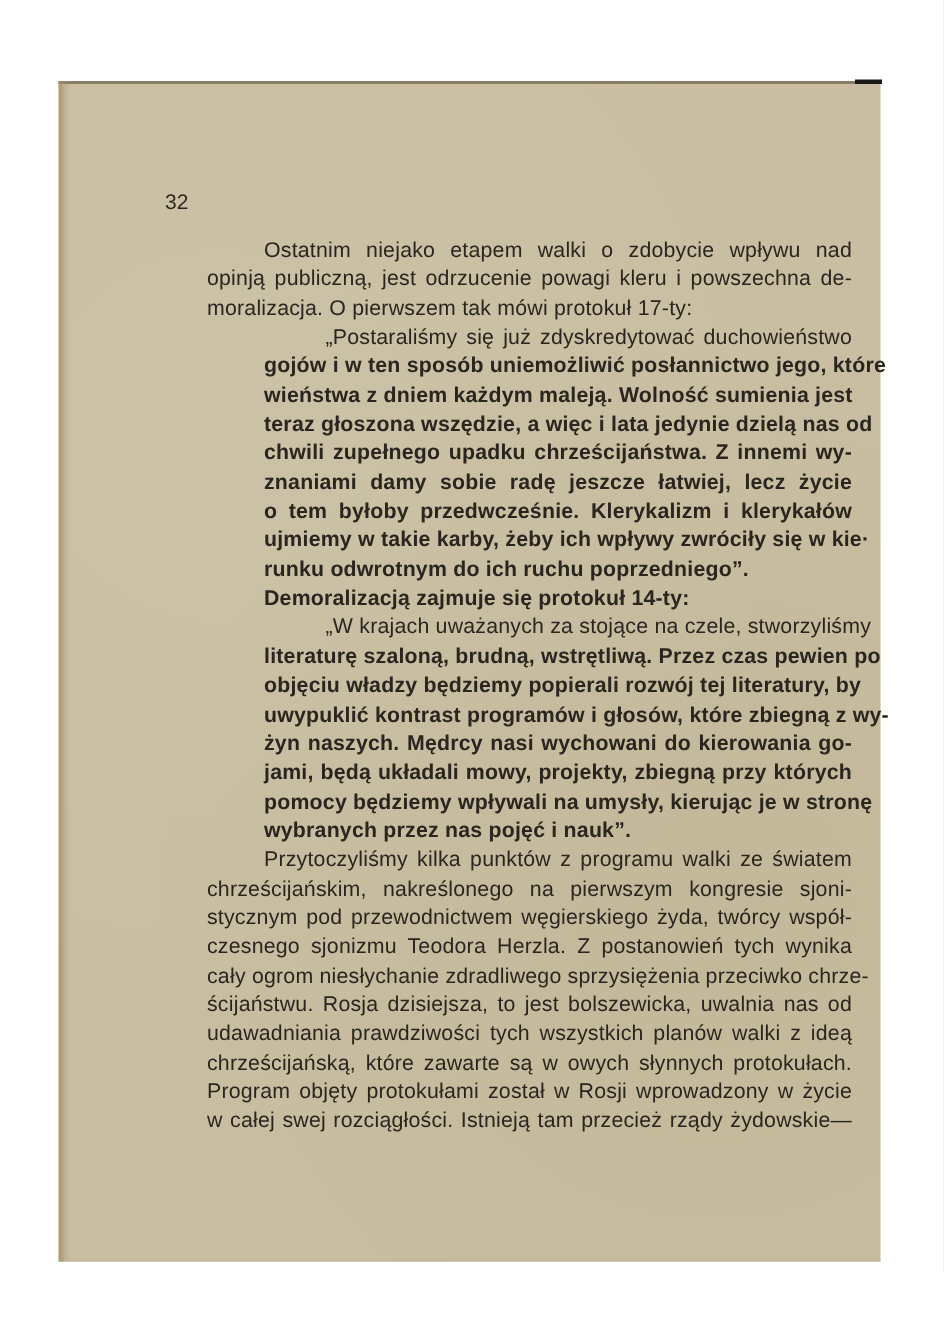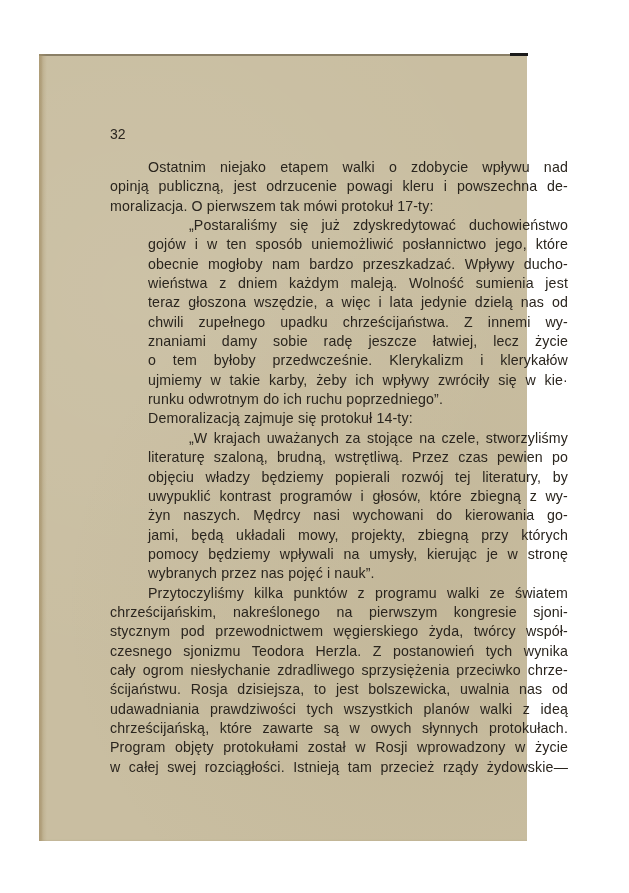--- a/index.html
+++ b/index.html
@@ -7,21 +7,21 @@
     padding: 0;
     background: #ffffff;
     width: 629px;
     height: 893px;
     overflow: hidden;
   }
   .page {
     position: absolute;
     left: 39px;
     top: 54px;
-    width: 488px;
+    width: 548px;
     height: 787px;
     background: #c9bea1;
     background-image:
       radial-gradient(circle at 20% 30%, rgba(255,255,255,0.06), transparent 60%),
       radial-gradient(circle at 80% 70%, rgba(120,100,60,0.07), transparent 55%);
     box-shadow: inset 3px 0 2px rgba(140,120,80,0.35);
   }
   .page-top-edge {
     position: absolute;
     left: 0;
@@ -64,45 +64,45 @@
     line-height: 19.35px;
     color: #2a251e;
     letter-spacing: 0.15px;
   }
   .line {
     display: block;
     white-space: nowrap;
     text-align: justify;
     text-align-last: justify;
     height: 19.35px;
+    margin-left: 28px;
   }
   .line.last {
     text-align-last: left;
   }
   .indent-para { padding-left: 38px; }
-  .indent-quote { padding-left: 38px; }
+  .indent-quote { padding-left: 38px; font-weight: bold; }
   .indent-quote-first { padding-left: 79px; }
 </style>
 </head>
 <body>
 
 <div class="page">
   <div class="page-top-edge"></div>
   <div class="page-corner-mark"></div>
   <div class="page-left-edge"></div>
 
   <div class="page-number">32</div>
 
   <div class="text-block">
     <span class="line indent-para">Ostatnim niejako etapem walki o zdobycie wpływu nad</span>
     <span class="line">opinją publiczną, jest odrzucenie powagi kleru i powszechna de-</span>
     <span class="line last">moralizacja.  O pierwszem tak mówi protokuł 17-ty:</span>
     <span class="line indent-quote-first">„Postaraliśmy się już zdyskredytować duchowieństwo</span>
     <span class="line indent-quote">gojów i w ten sposób uniemożliwić posłannictwo jego, które</span>
-    <span class="line indent-quote">obecnie mogłoby nam bardzo przeszkadzać.  Wpływy ducho-</span>
     <span class="line indent-quote">wieństwa z dniem każdym maleją.  Wolność sumienia jest</span>
     <span class="line indent-quote">teraz głoszona wszędzie, a więc i lata jedynie dzielą nas od</span>
     <span class="line indent-quote">chwili zupełnego upadku chrześcijaństwa.  Z innemi wy-</span>
     <span class="line indent-quote">znaniami damy sobie radę jeszcze łatwiej, lecz życie</span>
     <span class="line indent-quote">o tem byłoby przedwcześnie.  Klerykalizm i klerykałów</span>
     <span class="line indent-quote">ujmiemy w takie karby, żeby ich wpływy zwróciły się w kie·</span>
     <span class="line indent-quote last">runku odwrotnym do ich ruchu poprzedniego”.</span>
     <span class="line indent-quote last">Demoralizacją zajmuje się protokuł 14-ty:</span>
     <span class="line indent-quote-first">„W krajach uważanych za stojące na czele, stworzyliśmy</span>
     <span class="line indent-quote">literaturę szaloną, brudną, wstrętliwą.  Przez czas pewien po</span>

